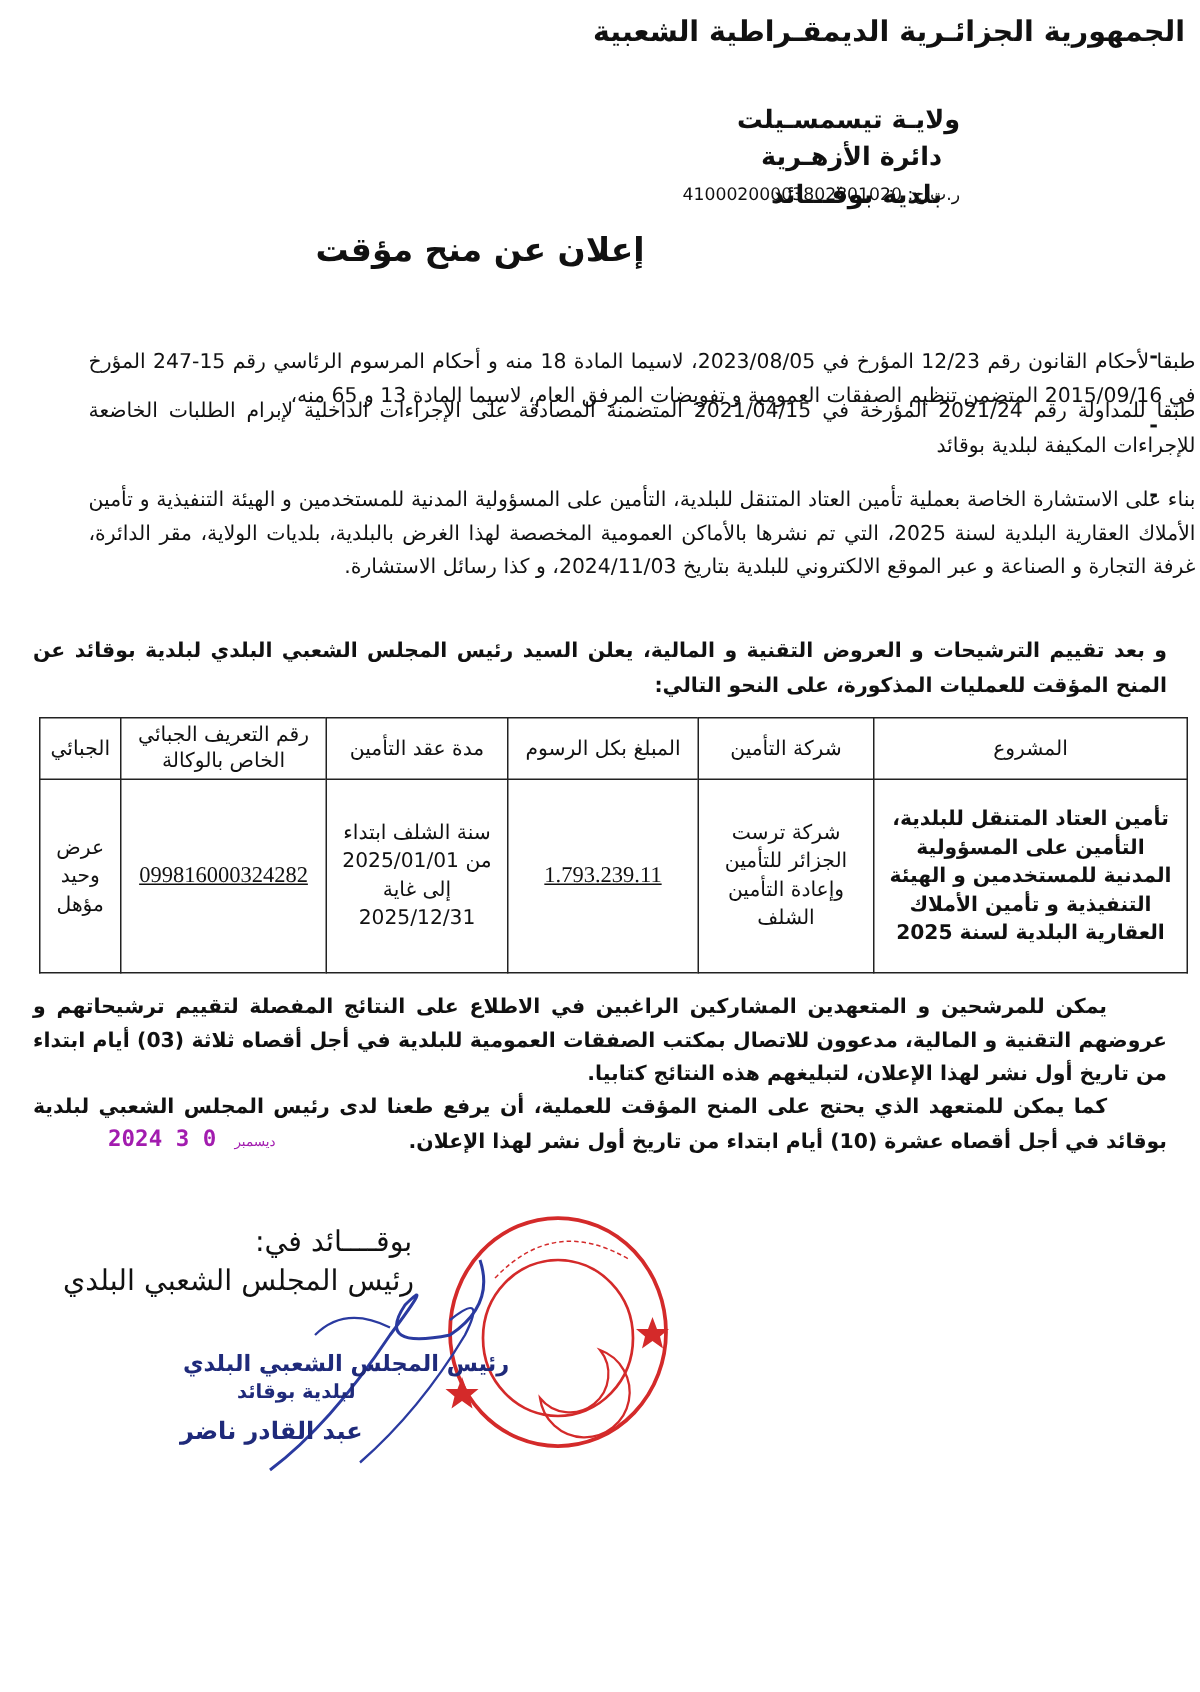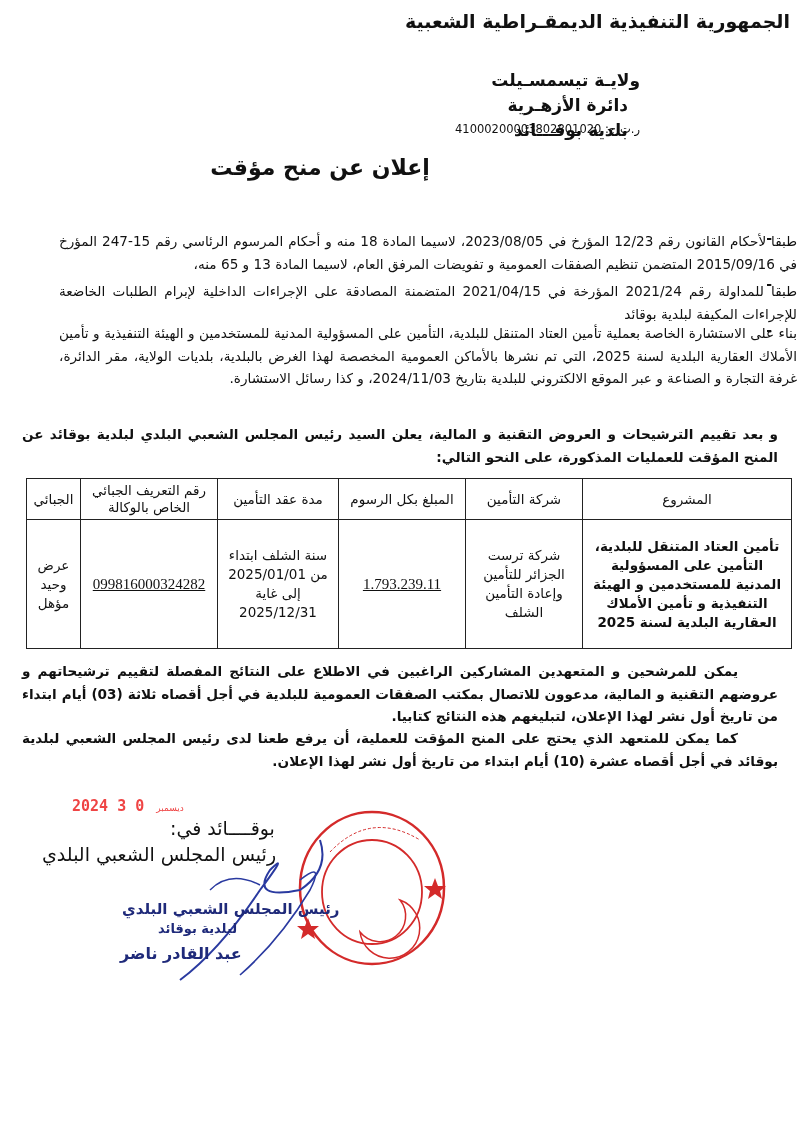--- a/index.html
+++ b/index.html
@@ -11,48 +11,48 @@
   .rc { top:122px; right:160px; font-size:11.5px; white-space:nowrap; }
   .title { top:155px; left:0; width:640px; text-align:center; font-size:22px; font-weight:bold; }
   .body-block { left:22px; width:738px; font-size:13.6px; font-weight:normal; line-height:22.5px; text-align:justify;margin-left:37px; }
   .bullet-dash { right:28px; font-size:14px; font-weight:bold; }
   .para { left:22px; width:756px; font-size:13.6px; font-weight:bold; line-height:22.5px; text-align:justify; }
   table.res { position:absolute; top:478px; left:26px; width:766px; border-collapse:collapse; direction:rtl; font-size:13.5px; }
   table.res th, table.res td { border:1.5px solid #222; text-align:center; vertical-align:middle; padding:2px 4px; }
   table.res th { font-weight:normal; height:36px; line-height:17px; }
   table.res td { height:124px; line-height:19px; }
   .num { font-family:"Liberation Serif", serif; font-size:15px;text-decoration:underline; }
-  .date-stamp { top:797px; left:72px; font-family:"DejaVu Sans Mono", monospace; font-size:15px; color:#ef4444; font-weight:bold; white-space:nowrap; direction:ltr; }
+  .date-stamp { top:750px; left:72px; font-family:"DejaVu Sans Mono", monospace; font-size:15px; color:#a21caf; font-weight:bold; white-space:nowrap; direction:ltr; }
   .date-stamp .m { font-size:9px; font-family:"DejaVu Sans", sans-serif; font-weight:normal; margin:0 3px; }
   .sig-place { top:817px; left:170px; font-size:19px; }
   .sig-title { top:843px; left:42px; font-size:19px; white-space:nowrap; }
   .stamp-blue { color:#1f2a7a; font-weight:bold; }
   .sb1 { top:900px; left:122px; font-size:15px; }
   .sb2 { top:921px; left:158px; font-size:13px; }
   .sb3 { top:944px; left:120px; font-size:16px; }
 </style>
 </head>
 <body>
 
-<div class="abs rtl hdr-rep">الجمهورية التنفيذية الديمقـراطية الشعبية</div>
+<div class="abs rtl hdr-rep">الجمهورية الجزائـرية الديمقـراطية الشعبية</div>
 <div class="abs rtl hdr-line" style="top:42px;">ولايـة تيسمسـيلت</div>
 <div class="abs rtl hdr-line" style="top:67px; right:172px;">دائرة الأزهـرية</div>
 <div class="abs rtl hdr-line" style="top:92px; right:172px;">بلدية بوقـــائد</div>
 <div class="abs rc">
   <span>41000200003802801020</span>
   <span class="rtl">ر.ت.ج:</span>
 </div>
 
 <div class="abs rtl title">إعلان عن منح مؤقت</div>
 
 <div class="abs bullet-dash" style="top:230px;">-</div>
 <div class="abs rtl body-block" style="top:230px;">طبقا لأحكام القانون رقم 12/23 المؤرخ في 2023/08/05، لاسيما المادة 18 منه و أحكام المرسوم الرئاسي رقم 15-247 المؤرخ في 2015/09/16 المتضمن تنظيم الصفقات العمومية و تفويضات المرفق العام، لاسيما المادة 13 و 65 منه،</div>
 
 <div class="abs bullet-dash" style="top:276px;">-</div>
-<div class="abs rtl body-block" style="top:280px;">طبقا للمداولة رقم 2021/24 المؤرخة في 2021/04/15 المتضمنة المصادقة على الإجراءات الداخلية لإبرام الطلبات الخاضعة للإجراءات المكيفة لبلدية بوقائد</div>
+<div class="abs rtl body-block" style="top:263px;">طبقا للمداولة رقم 2021/24 المؤرخة في 2021/04/15 المتضمنة المصادقة على الإجراءات الداخلية لإبرام الطلبات الخاضعة للإجراءات المكيفة لبلدية بوقائد</div>
 
 <div class="abs bullet-dash" style="top:322px;">-</div>
 <div class="abs rtl body-block" style="top:322px;">بناء على الاستشارة الخاصة بعملية تأمين العتاد المتنقل للبلدية، التأمين على المسؤولية المدنية للمستخدمين و الهيئة التنفيذية و تأمين الأملاك العقارية البلدية لسنة 2025، التي تم نشرها بالأماكن العمومية المخصصة لهذا الغرض بالبلدية، بلديات الولاية، مقر الدائرة، غرفة التجارة و الصناعة و عبر الموقع الالكتروني للبلدية بتاريخ 2024/11/03، و كذا رسائل الاستشارة.</div>
 
 <div class="abs rtl para" style="top:423px;">و بعد تقييم الترشيحات و العروض التقنية و المالية، يعلن السيد رئيس المجلس الشعبي البلدي لبلدية بوقائد عن المنح المؤقت للعمليات المذكورة، على النحو التالي:</div>
 
 <table class="res">
   <thead>
     <tr>
       <th style="width:200px;">المشروع</th>

